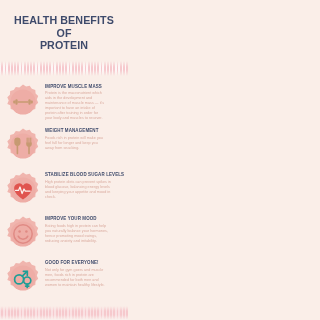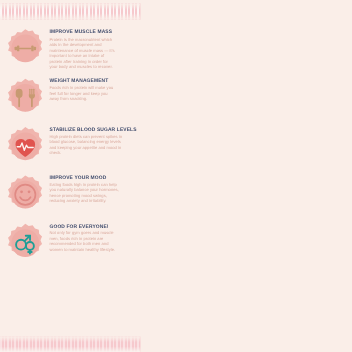--- a/index.html
+++ b/index.html
@@ -136,20 +136,25 @@
   .footer-band .fade-bot {
     position:absolute; left:0; right:0; bottom:0; height:5px;
     background:linear-gradient(rgba(250,238,232,0), #faf2ee);
   }
 </style>
 </head>
 <body>
 
 <div class="poster">
 
+  <div class="title-block">
+    <span class="title-line">HEALTH BENEFITS</span>
+    <span class="title-line">OF</span>
+    <span class="title-line">PROTEIN</span>
+  </div>
 
   <div class="divider">
     <div class="stripes"></div>
     <div class="fade-top"></div>
     <div class="fade-bot"></div>
   </div>
 
   <div class="sections">
 
     <div class="section">

